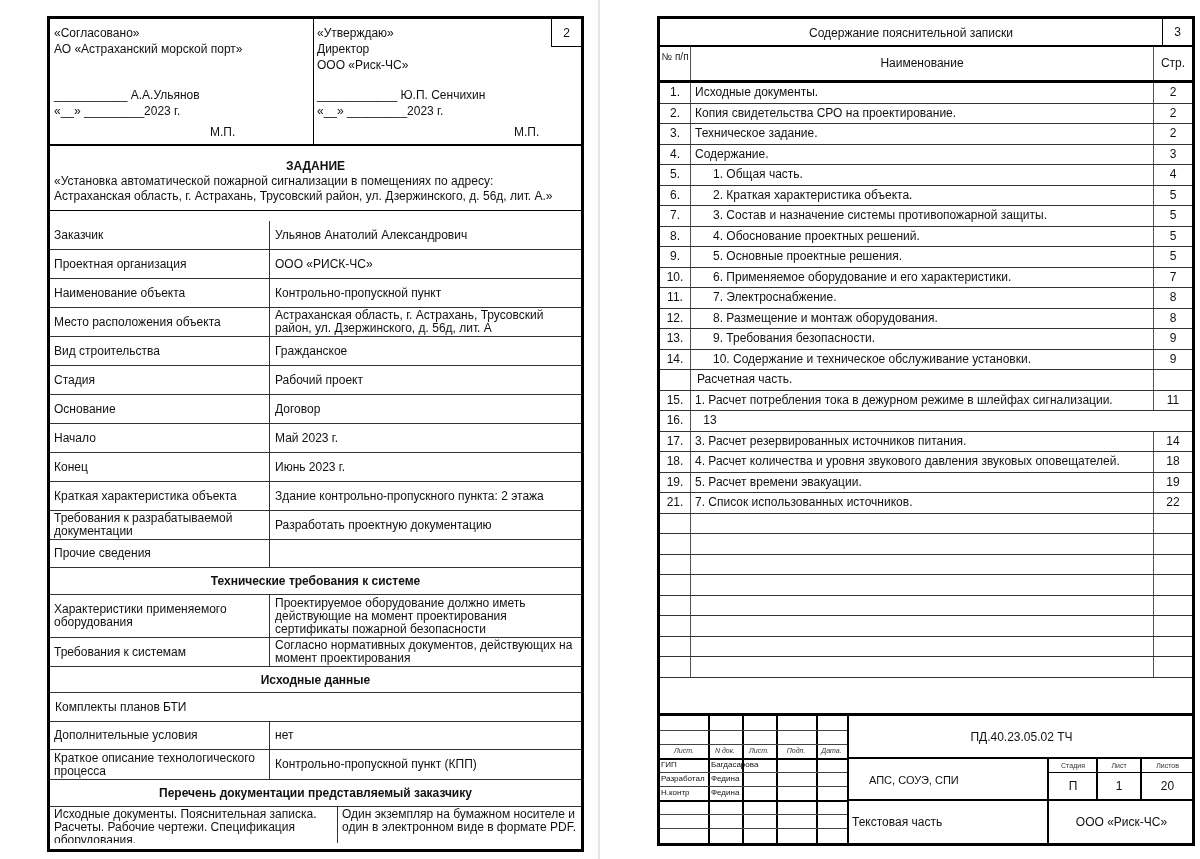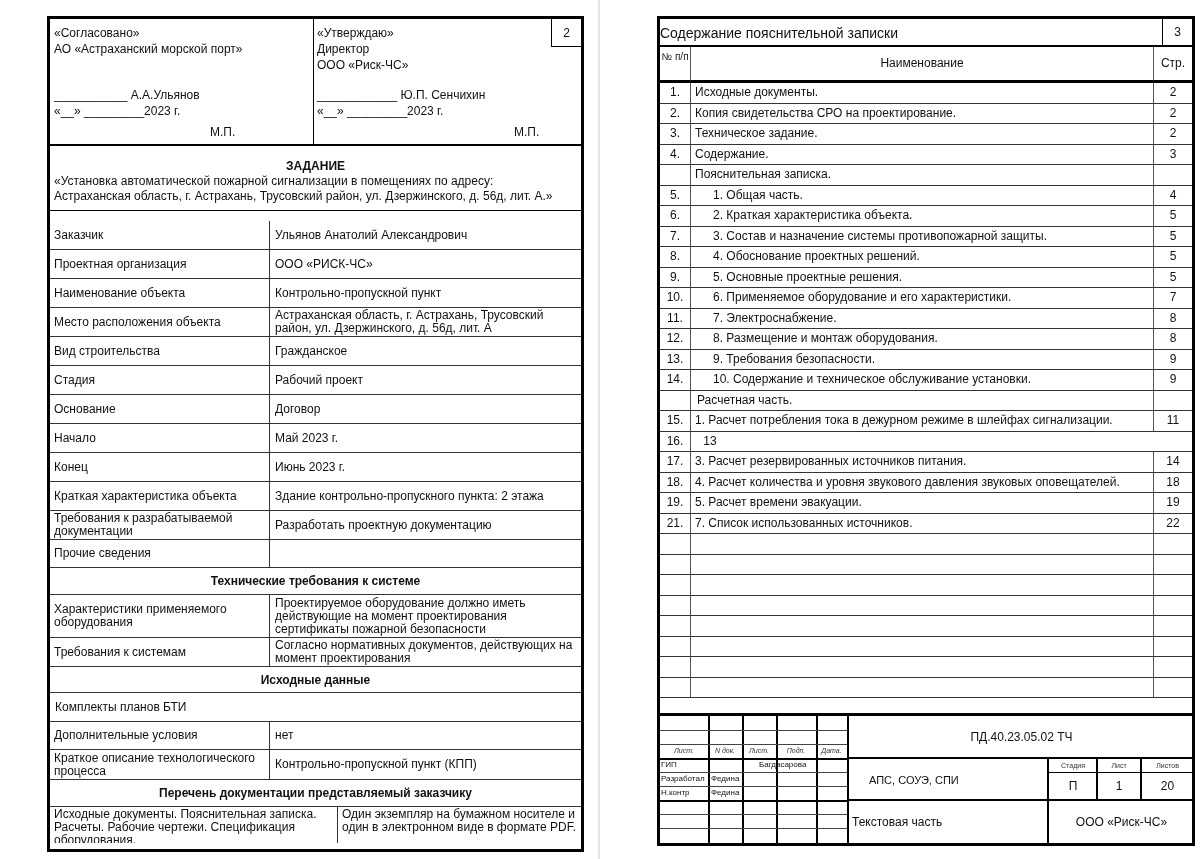--- a/index.html
+++ b/index.html
@@ -30,21 +30,21 @@
   .l-row .k { width: 220px; padding-left: 4px; display: flex; align-items: center; font-size: 12px; line-height: 13px; border-right: 1.5px solid #333; }
   .l-row .v { flex: 1; padding-left: 5px; display: flex; align-items: center; font-size: 12px; line-height: 13px; }
   .l-sec { width: 531px; border-bottom: 1.5px solid #333; text-align: center; font-weight: bold; font-size: 12px; display: flex; align-items: center; justify-content: center; }
   .l-last { display: flex; width: 531px; height: 36px; overflow: hidden; }
   .l-last .c1 { width: 288px; padding-left: 4px; font-size: 12px; line-height: 13px; border-right: 1.5px solid #333; padding-top: 1px; }
   .l-last .c2 { flex: 1; padding-left: 4px; font-size: 12px; line-height: 13px; padding-top: 1px; }
 
   
   .right { position: absolute; left: 657px; top: 16px; width: 538px; height: 830px; border: 3px solid #000; }
   .r-title { position: absolute; left: 0; top: 0; width: 532px; height: 28px; border-bottom: 2px solid #000; }
-  .r-title .txt { position: absolute; left: 0; top: 0; width: 502px; text-align: left; line-height: 28px; font-size: 14px; }
+  .r-title .txt { position: absolute; left: 0; top: 0; width: 502px; text-align: center; line-height: 28px; font-size: 12px; }
   .r-title .num { position: absolute; right: 0; top: 0; width: 30px; height: 26px; border-left: 1.5px solid #000; text-align: center; line-height: 26px; font-size: 12px; }
 
   .r-head { position: absolute; left: 0; top: 28px; width: 532px; height: 36px; border-bottom: 3px solid #000; display: flex; }
   .r-head .n { width: 31px; border-right: 1.5px solid #555; font-size: 10px; line-height: 12px; text-align: center; padding-top: 4px; color: #222; }
   .r-head .name { flex: 1; text-align: center; line-height: 33px; font-size: 12px; border-right: 1.5px solid #555; }
   .r-head .p { width: 38px; text-align: center; line-height: 33px; font-size: 12px; }
 
   .r-rows { position: absolute; left: 0; top: 64px; width: 532px; }
   .r-row { display: flex; width: 532px; height: 20.5px; border-bottom: 1.5px solid #333; font-size: 12px; }
   .r-row .n { width: 31px; border-right: 1.5px solid #555; text-align: center; line-height: 19px; }
@@ -207,25 +207,20 @@
       </div>
       <div class="r-row">
         <div class="n">3.</div>
         <div class="name">Техническое задание.</div>
         <div class="p">2</div>
       </div>
       <div class="r-row">
         <div class="n">4.</div>
         <div class="name">Содержание.</div>
         <div class="p">3</div>
-      </div>
-      <div class="r-row">
-        <div class="n"></div>
-        <div class="name">Пояснительная записка.</div>
-        <div class="p"></div>
       </div>
       <div class="r-row">
         <div class="n">5.</div>
         <div class="name ind">1. Общая часть.</div>
         <div class="p">4</div>
       </div>
       <div class="r-row">
         <div class="n">6.</div>
         <div class="name ind">2. Краткая характеристика объекта.</div>
         <div class="p">5</div>
@@ -359,21 +354,21 @@
         <div class="hline" style="top: 70px;"></div>
         <div class="hline thick" style="top: 84px;"></div>
         <div class="hline" style="top: 98px;"></div>
         <div class="hline" style="top: 112px;"></div>
         <div class="st-lbl" style="left: 0px; width: 48px; top: 31px;">Лист.</div>
         <div class="st-lbl" style="left: 48px; width: 34px; top: 31px;">N док.</div>
         <div class="st-lbl" style="left: 82px; width: 34px; top: 31px;">Лист.</div>
         <div class="st-lbl" style="left: 116px; width: 40px; top: 31px;">Подп.</div>
         <div class="st-lbl" style="left: 156px; width: 31px; top: 31px;">Дата.</div>
         <div class="st-txt" style="left: 1px; top: 44px;">ГИП</div>
-        <div class="st-txt" style="left: 51px; top: 44px; padding-left: 48px;">Багдасарова</div>
+        <div class="st-txt" style="left: 51px; top: 44px;">Багдасарова</div>
         <div class="st-txt" style="left: 1px; top: 58px;">Разработал</div>
         <div class="st-txt" style="left: 51px; top: 58px;">Федина</div>
         <div class="st-txt" style="left: 1px; top: 72px;">Н.контр</div>
         <div class="st-txt" style="left: 51px; top: 72px;">Федина</div>
       </div>
     <div class="st-main">
       <div class="st-code">ПД.40.23.05.02 ТЧ</div>
       <div class="st-sys">АПС, СОУЭ, СПИ</div>
       <div class="st-doc">Текстовая часть</div>
       <div class="st-cells">

